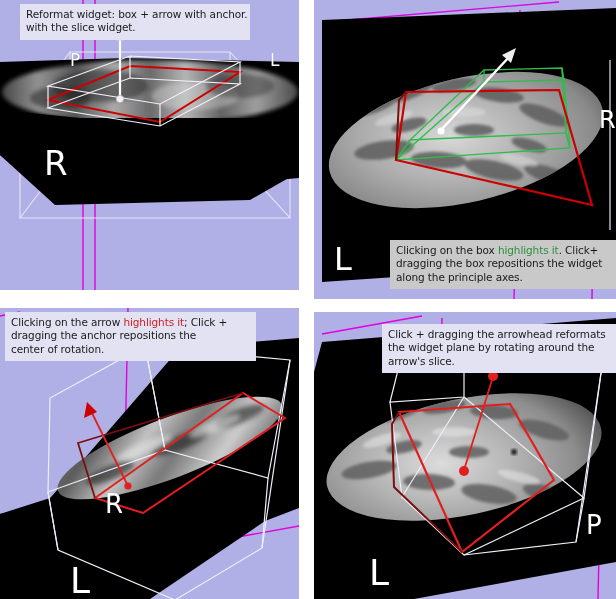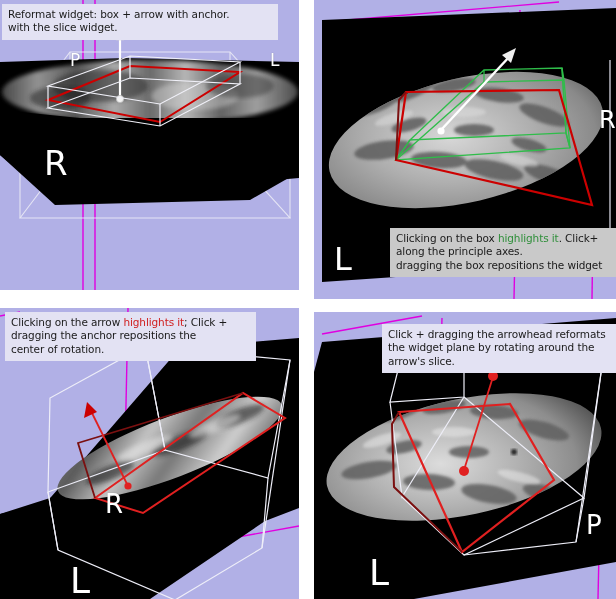--- a/index.html
+++ b/index.html
@@ -37,22 +37,22 @@
     color: #1a1a1a;
     padding: 4px 6px 5px 6px;
     letter-spacing: -0.1px;
     white-space: nowrap;
   }
   .callout.light { background: #e3e2f3; }
   .callout.gray  { background: #c9c9c9; }
   .hl-red   { color: #d02020; }
   .hl-green { color: #2f8f3a; }
 
-  .c-tl { left: 2px;   top: 4px;   width: 276px; }
-  .c-tr { left: 76px;  top: 228px; width: 226px; }
+  .c-tl { left: 20px;   top: 4px;   width: 230px; }
+  .c-tr { left: 76px;  top: 240px; width: 226px; }
   .c-bl { left: 5px;   top: 4px;   width: 251px; }
   .c-br { left: 68px;  top: 12px;  width: 234px; }
 
   .orient {
     position: absolute;
     color: #ffffff;
     font-family: "DejaVu Sans", "Liberation Sans", sans-serif;
     font-weight: 400;
     line-height: 1;
     text-shadow: 0 0 1px rgba(0,0,0,0.35);
@@ -212,22 +212,22 @@
         <polyline points="176,252 176,270 195,270"></polyline>
         <line x1="296" y1="60" x2="296" y2="230"></line>
       </g>
     </svg>
 
     <div class="orient" style="left:20px; top:243px; font-size:32px;">L</div>
     <div class="orient" style="left:285px; top:108px; font-size:24px;">R</div>
 
     <div class="callout gray c-tr">
       <div><span>Clicking on the box </span><span class="hl-green">highlights it</span><span>. Click+</span></div>
+      <div><span>dragging the box repositions the widget</span></div>
       <div><span>along the principle axes.</span></div>
-      <div><span>dragging the box repositions the widget</span></div>
     </div>
   </div>
 
   <div class="panel panel-bl">
     <svg width="299" height="291" viewBox="0 0 299 291">
       <defs>
         <linearGradient id="brainBL" x1="0" y1="0" x2="1" y2="0.35">
           <stop offset="0%" stop-color="#3c3c3c"></stop>
           <stop offset="15%" stop-color="#8e8e8e"></stop>
           <stop offset="32%" stop-color="#5a5a5a"></stop>

